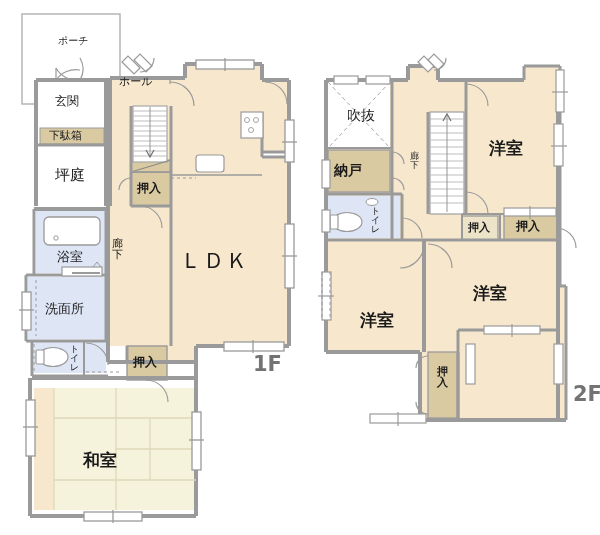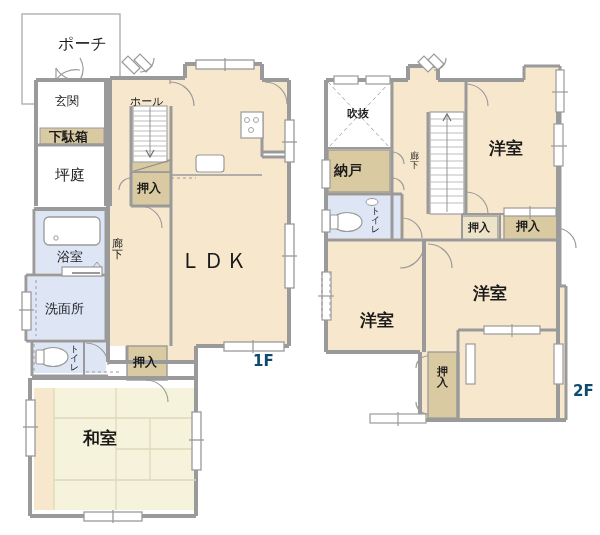--- a/index.html
+++ b/index.html
@@ -33,23 +33,23 @@
     font-family: Liberation Sans, sans-serif;
     color: #1a1a1a;
     line-height: 1.02;
     width: 1em;
     word-break: break-all;
     user-select: none;
   }
   .floor-tag {
     position: absolute;
     font-family: "DejaVu Sans", "Liberation Sans", sans-serif;
-    font-size: 15px;
+    font-size: 21px;
     font-weight: 600;
-    color: #0c4a6e;
+    color: #737373;
   }
 </style>
 </head>
 <body>
 
 <svg id="plan" viewBox="0 0 600 535" xmlns="http://www.w3.org/2000/svg">
 
   <defs>
     
   </defs>
@@ -375,49 +375,49 @@
     </g>
 
     <g stroke="#9a9a9a" stroke-width="1.2" fill="#ffffff">
       <path d="M418,62 L428,72 L434,66 L424,56 Z"></path>
       <path d="M428,60 L438,70 L444,64 L434,54 Z"></path>
       <path d="M434,70 A12,12 0 0 0 446,58" fill="none"></path>
     </g>
   </g>
 </svg>
 
-<div class="lbl" style="left:58px; top:36px; font-size:16px;">ポーチ</div>
+<div class="lbl" style="left:58px; top:36px; font-size:10px;">ポーチ</div>
 
 <div class="lbl" style="left:55px; top:95px; font-size:12px;">玄関</div>
 
-<div class="lbl" style="left:49px; top:130px; font-size:13px; font-weight:700;">下駄箱</div>
+<div class="lbl" style="left:49px; top:130px; font-size:11px; font-weight:400;">下駄箱</div>
 
 <div class="lbl" style="left:55px; top:168px; font-size:15px;">坪庭</div>
 
-<div class="lbl" style="left:119px; top:96px; font-size:11px;margin-left:11px;">ホール</div>
+<div class="lbl" style="left:119px; top:76px; font-size:11px;">ホール</div>
 
 <div class="lbl" style="left:180px; top:250px; font-size:22px; font-weight:400; letter-spacing:1px;">ＬＤＫ</div>
 
 <div class="lbl-vert" style="left:112px; top:238px; font-size:11px;">廊下</div>
 
 <div class="lbl" style="left:137px; top:182px; font-size:12px; font-weight:600;">押入</div>
 
 <div class="lbl" style="left:133px; top:356px; font-size:12px; font-weight:600;">押入</div>
 
 <div class="lbl" style="left:57px; top:250px; font-size:13px;text-align:right;">浴室</div>
 
 <div class="lbl" style="left:45px; top:302px; font-size:13px;">洗面所</div>
 
 <div class="lbl-vert" style="left:70px; top:345px; font-size:9px;">トイレ</div>
 
-<div class="lbl" style="left:83px; top:430px; font-size:17px; font-weight:600;">和室</div>
+<div class="lbl" style="left:83px; top:452px; font-size:17px; font-weight:600;">和室</div>
 
 <div class="floor-tag" style="left:253px; top:352px;">1F</div>
 
-<div class="lbl" style="left:347px; top:108px; font-size:11px; font-weight:700;">吹抜</div>
+<div class="lbl" style="left:347px; top:108px; font-size:14px; font-weight:400;">吹抜</div>
 
 <div class="lbl" style="left:334px; top:163px; font-size:14px; font-weight:600;">納戸</div>
 
 <div class="lbl-vert" style="left:410px; top:152px; font-size:9px;">廊下</div>
 
 <div class="lbl-vert" style="left:371px; top:207px; font-size:9px;">トイレ</div>
 
 <div class="lbl" style="left:489px; top:140px; font-size:17px; font-weight:600;">洋室</div>
 
 <div class="lbl" style="left:473px; top:285px; font-size:17px; font-weight:600;">洋室</div>

